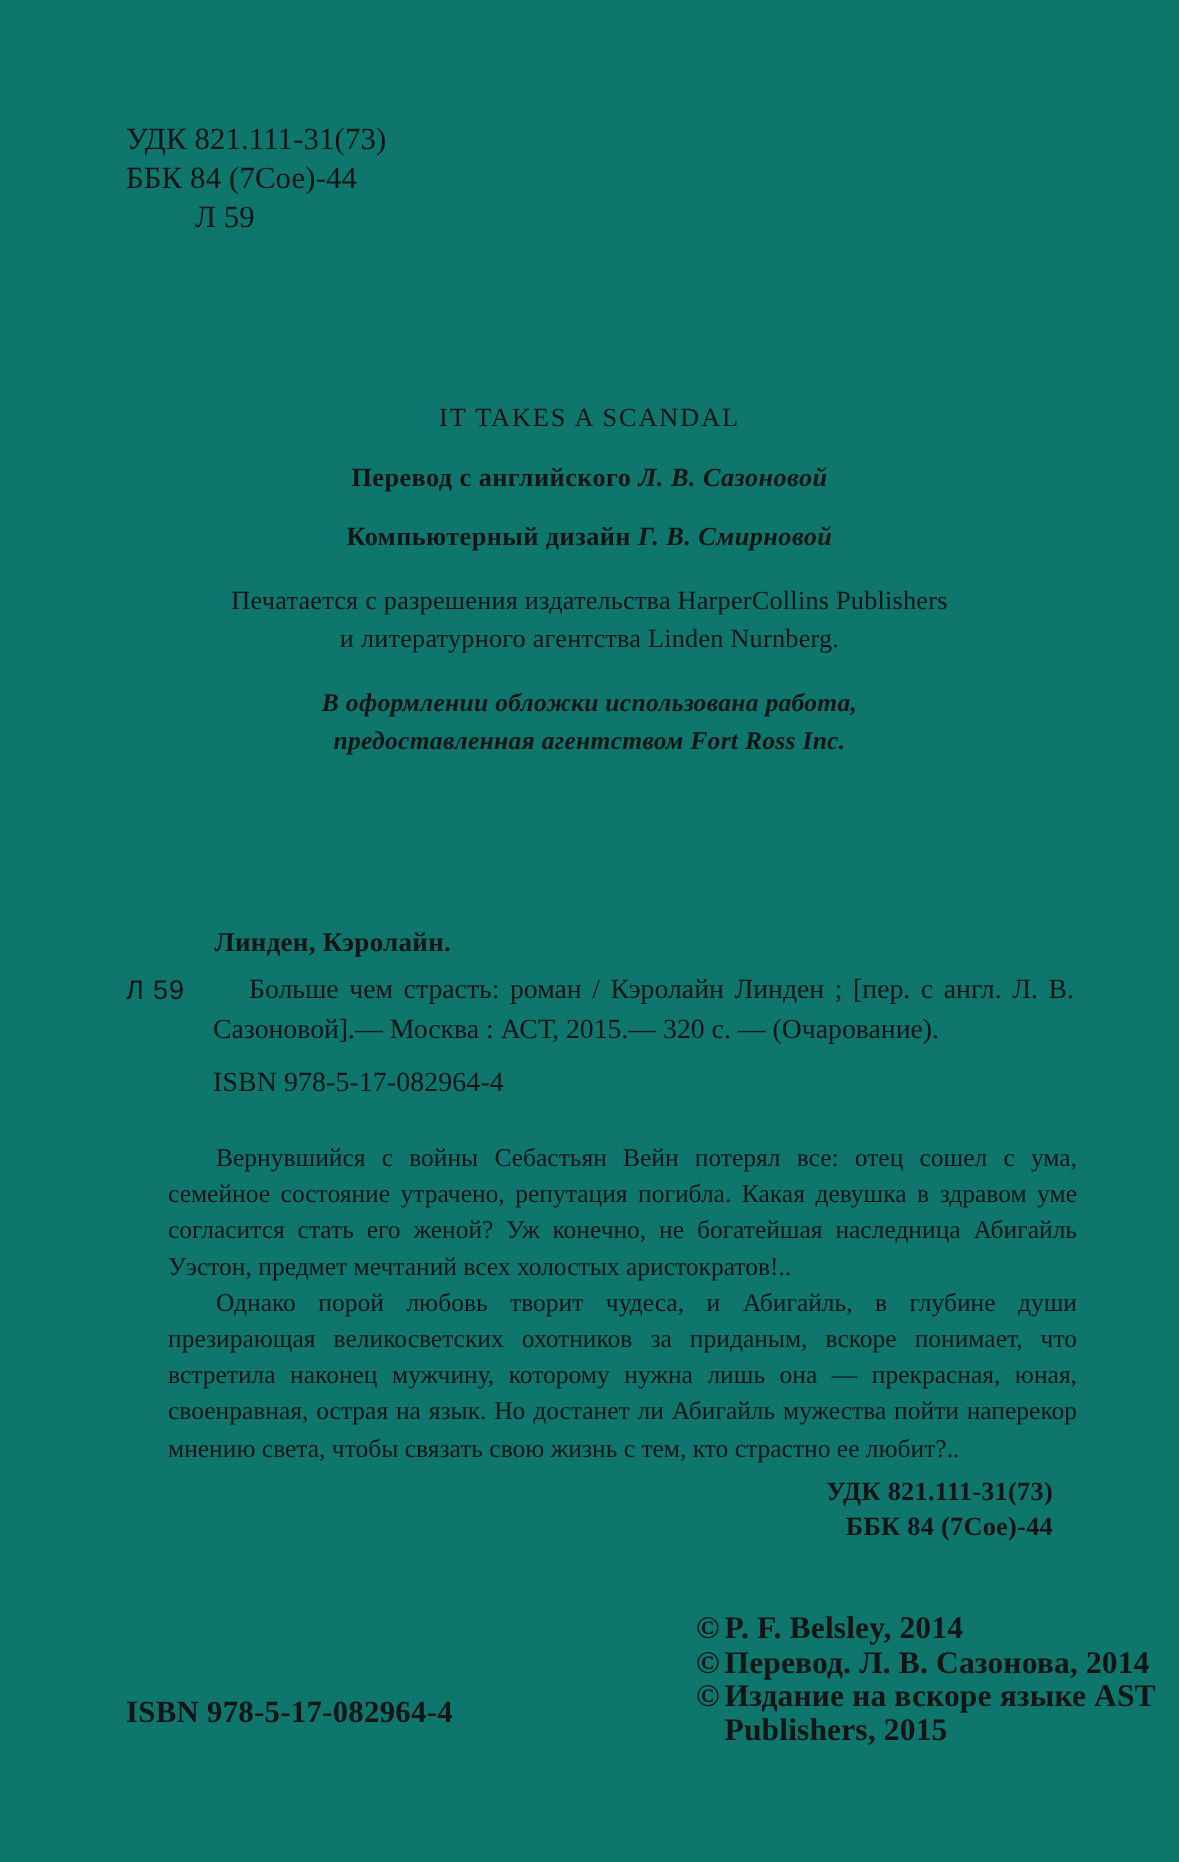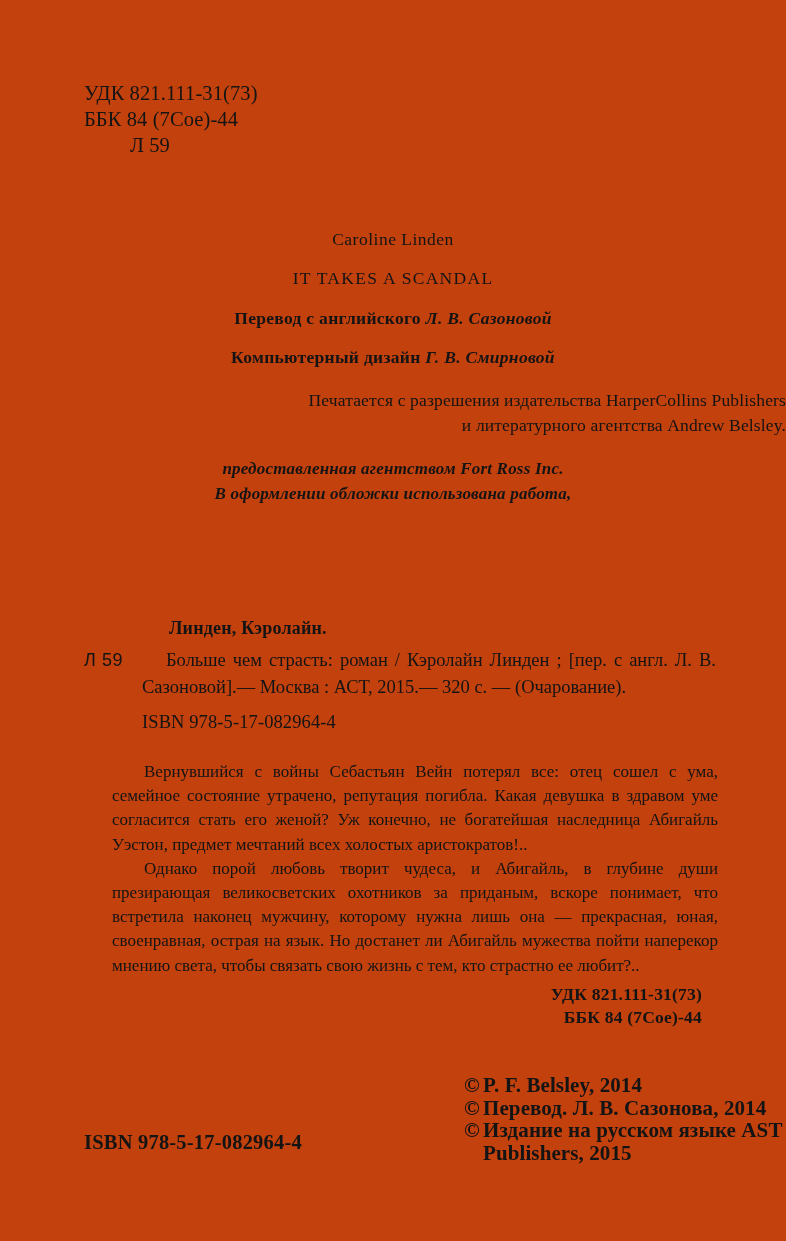--- a/index.html
+++ b/index.html
@@ -11,21 +11,21 @@
   body {
     font-family: "Liberation Serif", "DejaVu Serif", serif;
     color: #141414;
     -webkit-font-smoothing: antialiased;
   }
 
   .page {
     position: relative;
     width: 786px;
     height: 1241px;
-    background: #c2410c;
+    background: #0f766e;
     overflow: hidden;
     box-sizing: border-box;
   }
 
   
   .center  { text-align: center; }
 
   
   .udk-block {
     position: absolute;
@@ -84,21 +84,20 @@
 
   
   .permission {
     position: absolute;
     left: 0;
     right: 0;
     top: 388px;
     font-size: 17.5px;
     line-height: 25px;
     letter-spacing: 0.15px;
-    text-align: right;
   }
 
   
   .cover-note {
     position: absolute;
     left: 0;
     right: 0;
     top: 456px;
     font-size: 17px;
     line-height: 25px;
@@ -108,21 +107,21 @@
   }
 
   
   .cip {
     position: absolute;
     left: 84px;
     top: 618px;
     width: 632px;
   }
   .cip-author {
-    margin-left: 85px;
+    margin-left: 59px;
     font-size: 18px;
     font-weight: bold;
     letter-spacing: 0.2px;
   }
   .cip-body {
     position: relative;
     margin-top: 8px;
     font-size: 18.5px;
     line-height: 26.5px;
   }
@@ -213,40 +212,39 @@
 
 <div class="page">
 
   <div class="udk-block">
     <div>УДК 821.111-31(73)</div>
     <div>ББК 84 (7Сое)-44</div>
     <div class="line3">Л 59</div>
   </div>
 
 
-  <div class="author-line center">Caroline Linden</div>
   <div class="orig-title center">IT TAKES A SCANDAL</div>
 
   <div class="credit credit-translation center">
     <span>Перевод с английского</span>
     <span class="name">Л. В. Сазоновой</span>
   </div>
   <div class="credit credit-design center">
     <span>Компьютерный дизайн</span>
     <span class="name">Г. В. Смирновой</span>
   </div>
 
   <div class="permission center">
     <div>Печатается с разрешения издательства HarperCollins Publishers</div>
-    <div>и литературного агентства Andrew Belsley.</div>
+    <div>и литературного агентства Linden Nurnberg.</div>
   </div>
 
   <div class="cover-note center">
+    <div>В оформлении обложки использована работа,</div>
     <div>предоставленная агентством Fort Ross Inc.</div>
-    <div>В оформлении обложки использована работа,</div>
   </div>
 
   <div class="cip">
     <div class="cip-author">Линден, Кэролайн.</div>
     <div class="cip-body">
       <div class="cip-shelf">Л 59</div>
       <div class="cip-desc">Больше чем страсть: роман / Кэролайн Линден ; [пер. с англ. Л. В. Сазоновой].— Москва : АСТ, 2015.— 320 с. — (Очарование).</div>
     </div>
     <div class="cip-isbn">ISBN 978-5-17-082964-4</div>
   </div>
@@ -262,20 +260,20 @@
   </div>
 
   <div class="copyright">
     <div class="crow">
       <span class="sym">©</span><span>P. F. Belsley, 2014</span>
     </div>
     <div class="crow">
       <span class="sym">©</span><span>Перевод. Л. В. Сазонова, 2014</span>
     </div>
     <div class="crow">
-      <span class="sym">©</span><span>Издание на русском языке AST</span>
+      <span class="sym">©</span><span>Издание на вскоре языке AST</span>
     </div>
     <div class="crow cont">Publishers, 2015</div>
   </div>
 
   <div class="isbn-bottom">ISBN 978-5-17-082964-4</div>
 
 </div>
 
 </body></html>

